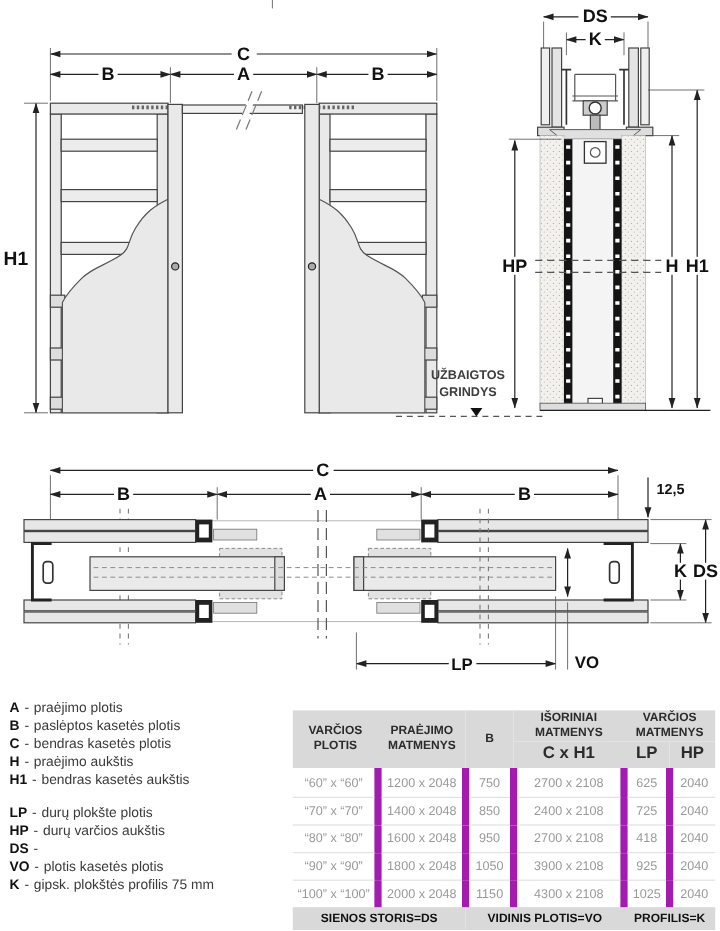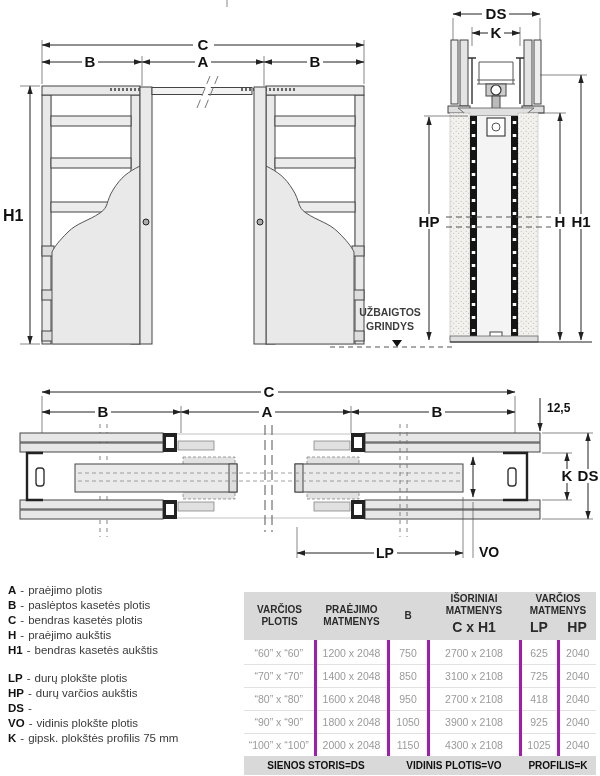--- a/index.html
+++ b/index.html
@@ -28,21 +28,21 @@
   .lk{font-weight:bold;color:#111;flex:none;}
   .lsep{flex:none;padding:0 4px;}
   .ld{flex:1;}
   
   table.spec{position:absolute;left:244px;top:592px;width:352px;border-collapse:collapse;
              table-layout:fixed;}
   table.spec th{background:#d9d9d9;font-weight:bold;font-size:10px;color:#2b2b2b;
                 text-align:center;padding:1px 2px;line-height:1.2;}
   table.spec thead tr.sub th{font-size:14px;padding-bottom:4px;}
   table.spec td{font-size:10.5px;color:#9a9a9a;text-align:center;height:20px;
-                border-top:1px solid #e2e2e2;border-left:3px solid #a21caf;}
+                border-top:1px solid #e2e2e2;border-left:6px solid #a21caf;}
   table.spec td:first-child{border-left:none;}
   table.spec tbody tr:first-child td{border-top:2px solid #fff;}
   table.spec tr.foot td{background:#d9d9d9;color:#111;font-weight:bold;font-size:10px;
                         border:none;height:17px;}
   table.spec tr.vals td{border:none;height:15px;font-size:10.5px;}
 </style>
 </head>
 <body>
 
 <div id="page">
@@ -369,21 +369,21 @@
         <span class="lsep">-</span>
         <span class="ld">durų varčios aukštis</span>
       </div>
   <div class="lrow">
         <span class="lk">DS</span>
         <span class="lsep">-</span>
       </div>
   <div class="lrow">
         <span class="lk">VO</span>
         <span class="lsep">-</span>
-        <span class="ld">vidinis plokšte plotis</span>
+        <span class="ld">plotis kasetės plotis</span>
       </div>
   <div class="lrow">
         <span class="lk">K</span>
         <span class="lsep">-</span>
         <span class="ld">gipsk. plokštės profilis 75 mm</span>
       </div>
 </div>
 
 <table class="spec">
   <colgroup>
@@ -414,21 +414,21 @@
       <td>1200 x 2048</td>
       <td>750</td>
       <td>2700 x 2108</td>
       <td>625</td>
       <td>2040</td>
     </tr>
     <tr>
       <td>“70” x “70”</td>
       <td>1400 x 2048</td>
       <td>850</td>
-      <td>3100 x 2108</td>
+      <td>2400 x 2108</td>
       <td>725</td>
       <td>2040</td>
     </tr>
     <tr>
       <td>“80” x “80”</td>
       <td>1600 x 2048</td>
       <td>950</td>
       <td>2700 x 2108</td>
       <td>418</td>
       <td>2040</td>

